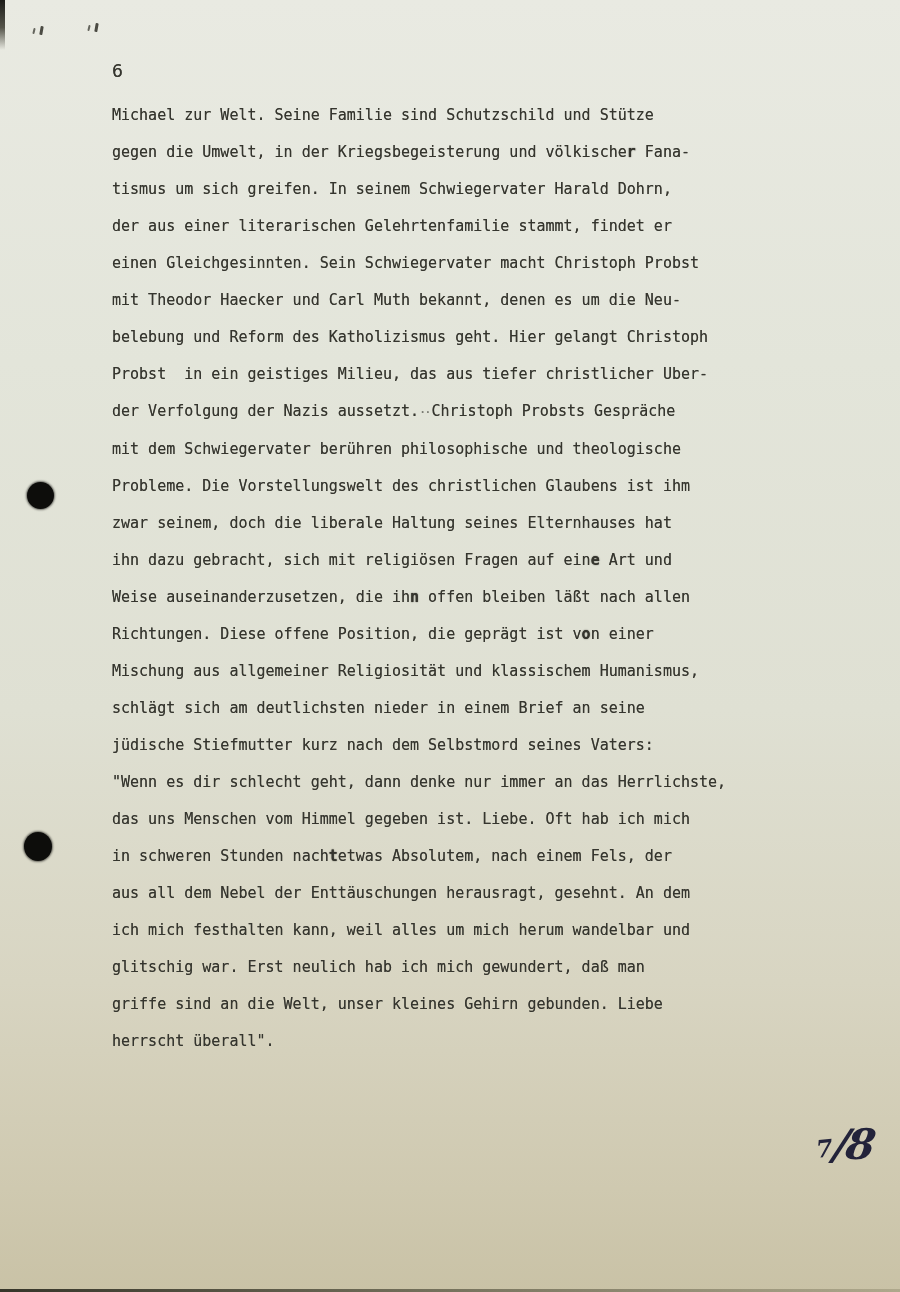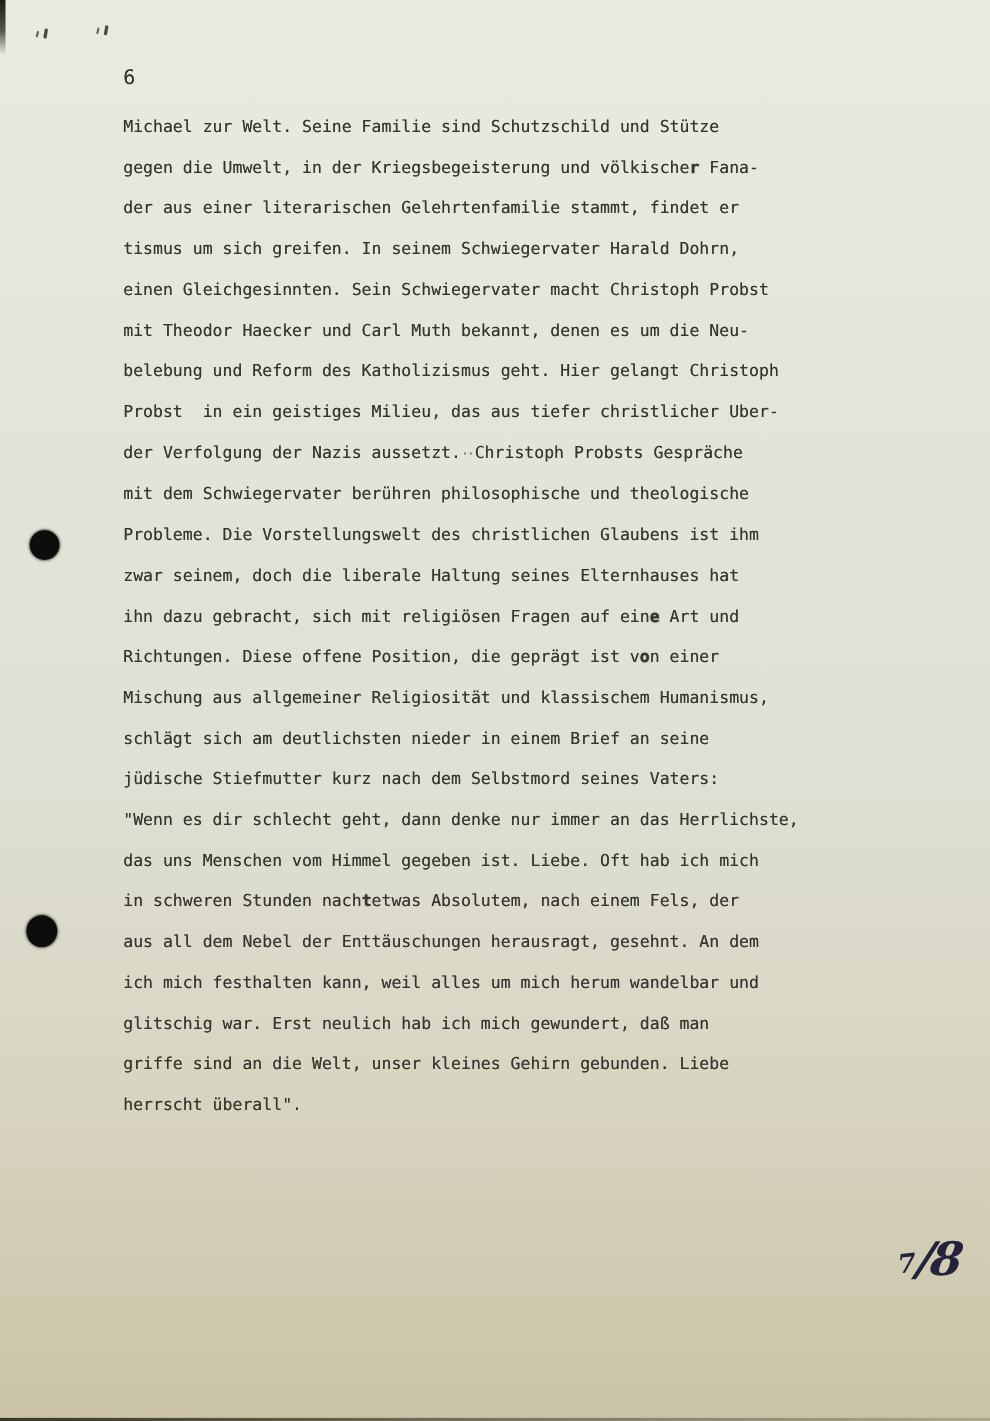--- a/index.html
+++ b/index.html
@@ -89,31 +89,32 @@
   </div>
 
   <div class="page-number">6</div>
 
   <div class="hole hole-1"></div>
   <div class="hole hole-2"></div>
 
   <div class="text-block" id="text-block">
       <div class="line"><span>Michael zur Welt. Seine Familie sind Schutzschild und Stütze</span></div>
       <div class="line"><span>gegen die Umwelt, in der Kriegsbegeisterung und völkische</span><span class="seg-b">r</span><span> Fana-</span></div>
+      <div class="line"><span>tismus um sich greifen. In seinem Schwiegervater Harald Dohrn,</span></div>
       <div class="line"><span>der aus einer literarischen Gelehrtenfamilie stammt, findet er</span></div>
-      <div class="line"><span>tismus um sich greifen. In seinem Schwiegervater Harald Dohrn,</span></div>
       <div class="line"><span>einen Gleichgesinnten. Sein Schwiegervater macht Christoph Probst</span></div>
       <div class="line"><span>mit Theodor Haecker und Carl Muth bekannt, denen es um die Neu-</span></div>
       <div class="line"><span>belebung und Reform des Katholizismus geht. Hier gelangt Christoph</span></div>
       <div class="line"><span>Probst  in ein geistiges Milieu, das aus tiefer christlicher Uber-</span></div>
       <div class="line"><span>der Verfolgung der Nazis aussetzt.</span><span class="seg-f">··</span><span>Christoph Probsts Gespräche</span></div>
       <div class="line"><span>mit dem Schwiegervater berühren philosophische und theologische</span></div>
       <div class="line"><span>Probleme. Die Vorstellungswelt des christlichen Glaubens ist ihm</span></div>
       <div class="line"><span>zwar seinem, doch die liberale Haltung seines Elternhauses hat</span></div>
       <div class="line"><span>ihn dazu gebracht, sich mit religiösen Fragen auf ein</span><span class="seg-b">e</span><span> Art und</span></div>
+      <div class="line"><span>Weise auseinanderzusetzen, die ih</span><span class="seg-b">n</span><span> offen bleiben läßt nach allen</span></div>
       <div class="line"><span>Richtungen. Diese offene Position, die geprägt ist v</span><span class="seg-b">o</span><span>n einer</span></div>
       <div class="line"><span>Mischung aus allgemeiner Religiosität und klassischem Humanismus,</span></div>
       <div class="line"><span>schlägt sich am deutlichsten nieder in einem Brief an seine</span></div>
       <div class="line"><span>jüdische Stiefmutter kurz nach dem Selbstmord seines Vaters:</span></div>
       <div class="line"><span>"Wenn es dir schlecht geht, dann denke nur immer an das Herrlichste,</span></div>
       <div class="line"><span>das uns Menschen vom Himmel gegeben ist. </span><span class="seg-u">Liebe</span><span>. Oft hab ich mich</span></div>
       <div class="line"><span>in schweren Stunden nach</span><span class="seg-b">t</span><span>etwas Absolutem, nach einem Fels, der</span></div>
       <div class="line"><span>aus all dem Nebel der Enttäuschungen herausragt, gesehnt. An dem</span></div>
       <div class="line"><span>ich mich festhalten kann, weil alles um mich herum wandelbar und</span></div>
       <div class="line"><span>glitschig war. Erst neulich hab ich mich gewundert, daß man</span></div>

